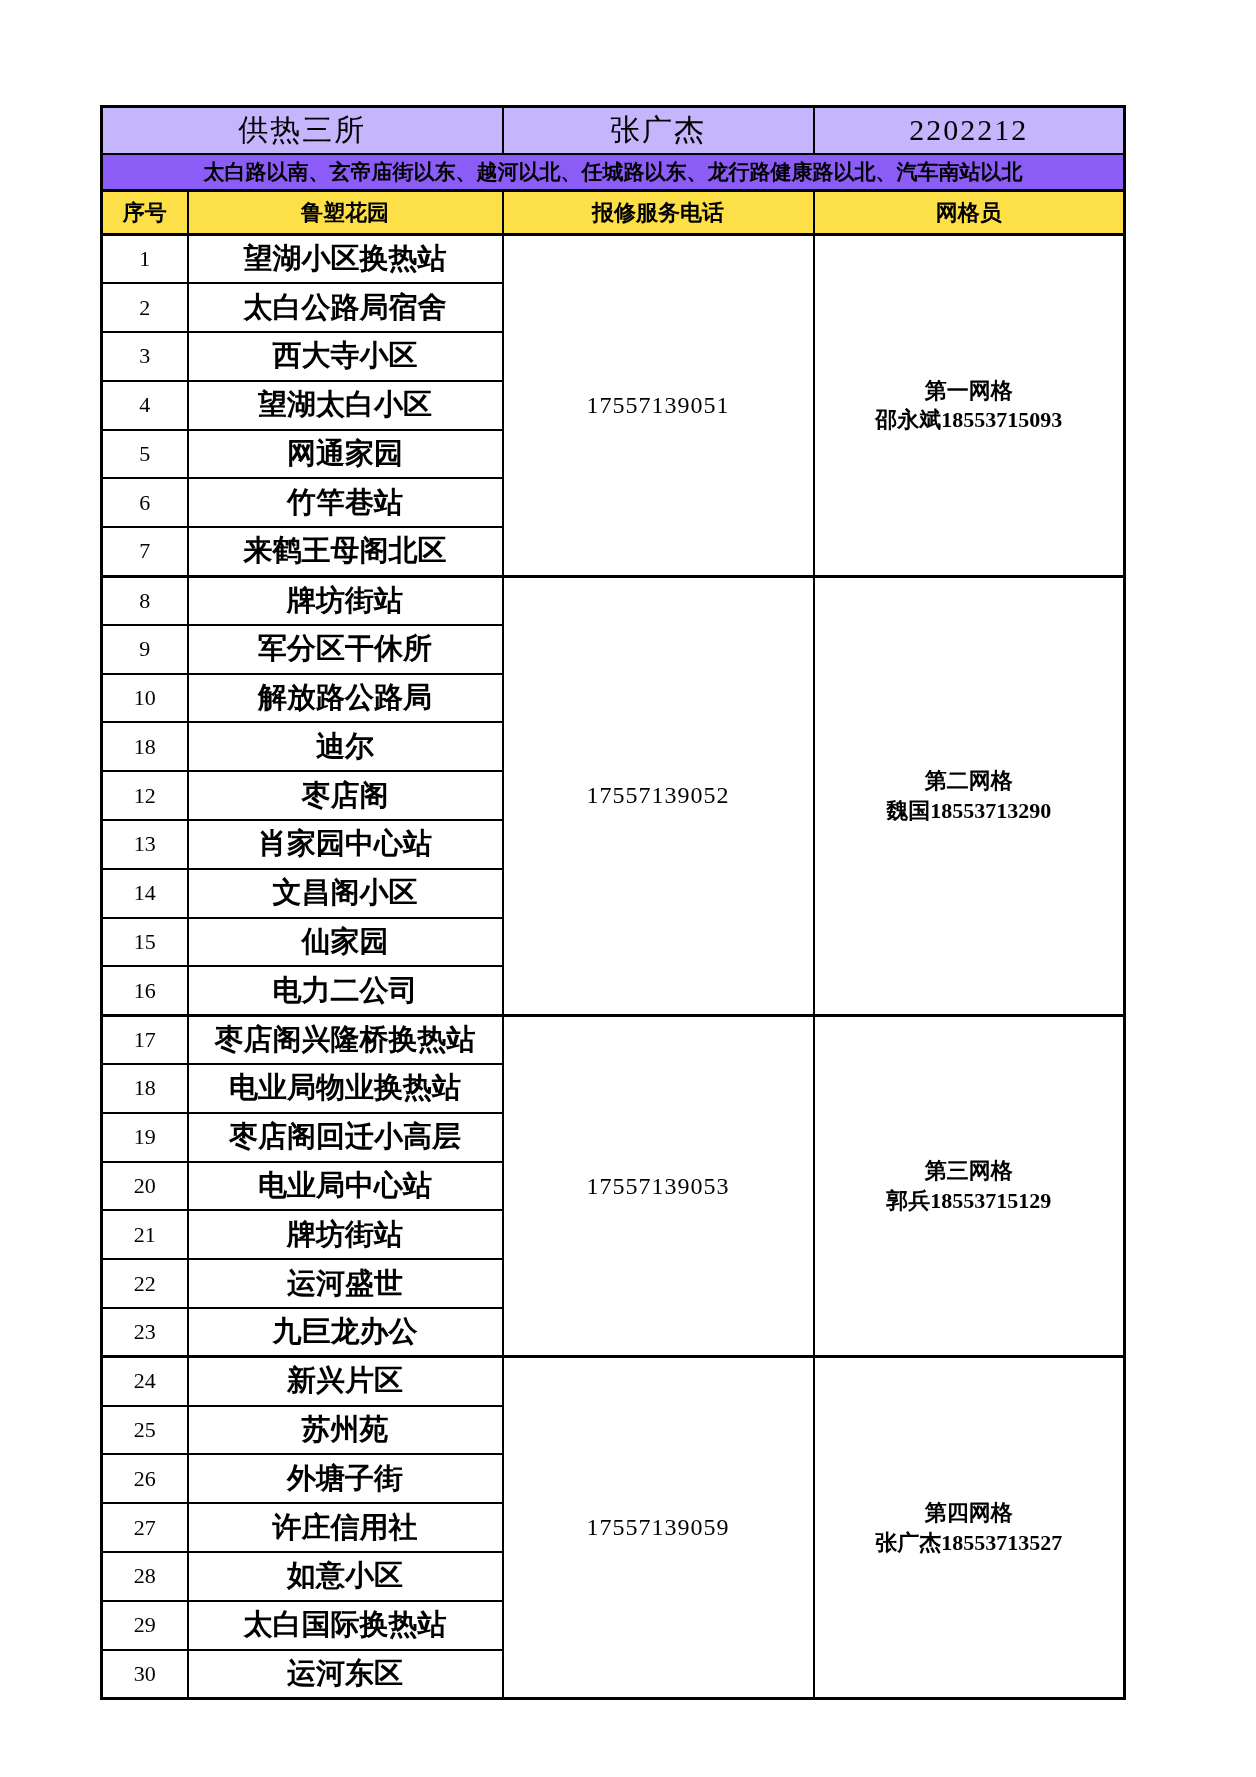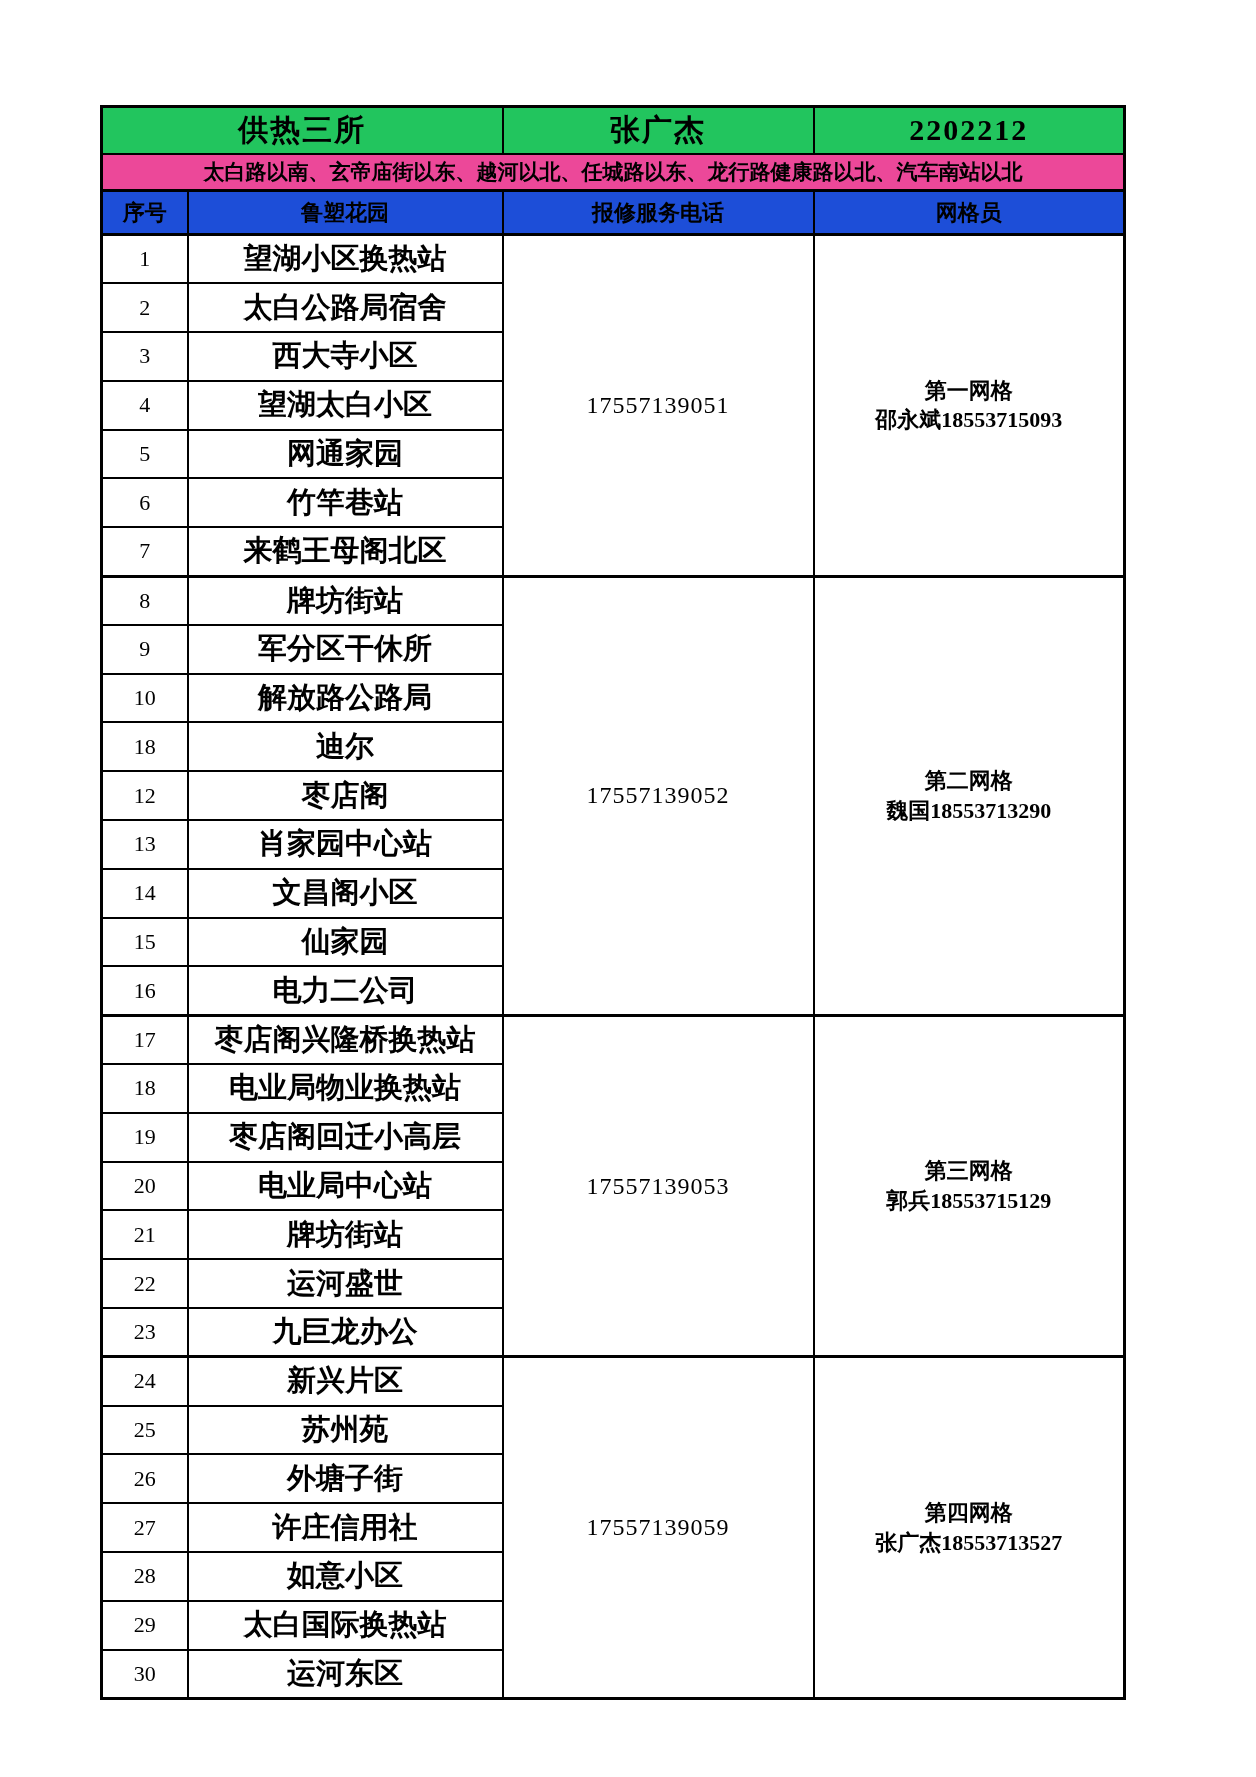--- a/index.html
+++ b/index.html
@@ -28,35 +28,35 @@
     padding:0;
     overflow:hidden;
   }
   col.c-idx{width:86px;}
   col.c-name{width:315px;}
   col.c-phone{width:311px;}
   col.c-grid{width:311px;}
 
   tr.toprow{height:47px;}
   tr.toprow td{
-    background:#22c55e;
+    background:#c4b5fd;
     font-size:30px;
-    font-weight:bold;
+    font-weight:normal;
     letter-spacing:2px;
   }
   tr.district-row{height:37px;}
   tr.district-row td{
-    background:#ec4899;
+    background:#8b5cf6;
     font-size:21px;
     font-weight:bold;
     border-bottom:3px solid #000;
   }
   tr.colhead{height:44px;}
   tr.colhead td{
-    background:#1d4ed8;
+    background:#fde047;
     font-size:22px;
     font-weight:bold;
     border-bottom:3px solid #000;
   }
   tr.data{height:48.8px;}
   td.idx{
     font-size:22px;
     font-weight:normal;
   }
   td.name{

